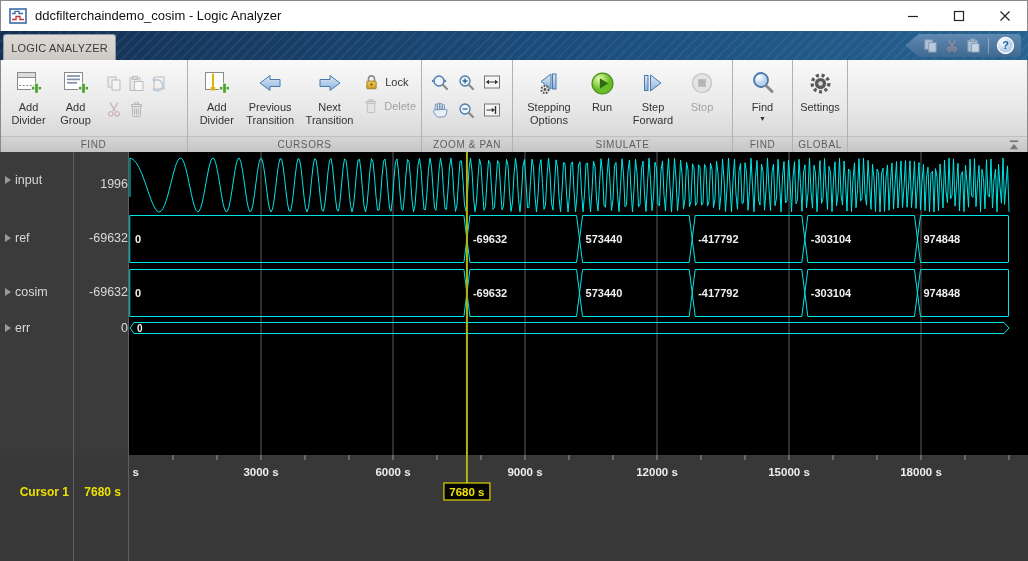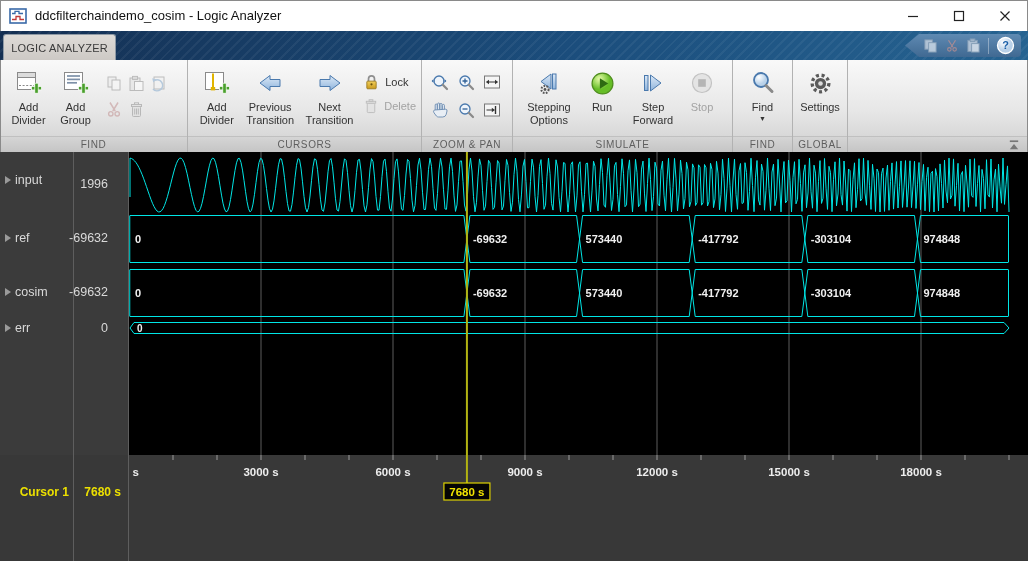--- a/index.html
+++ b/index.html
@@ -48,21 +48,21 @@
   .collapsebtn { position:absolute; right:6px; top:138px; width:16px; height:14px; display:flex; align-items:center; justify-content:center; }
 
   
   .main { display:flex; height:303px; }
   .namecol { width:74px; background:#3b3b3b; border-right:1px solid #5e5e5e; position:relative; }
   .valuecol { width:55px; background:#3b3b3b; border-right:1px solid #5e5e5e; position:relative; }
   .wavearea { flex:1; background:#000; position:relative; }
   .sigrow { position:absolute; left:0; right:0; height:20px; display:flex; align-items:center; padding-left:5px; }
   .tri { width:0; height:0; border-left:6px solid #9a9a9a; border-top:4px solid transparent; border-bottom:4px solid transparent; margin-right:4px; flex:0 0 auto; }
   .signame { font-size:12.5px; color:#d9d9d9; }
-  .sigval { position:absolute; left:0; right:12px; height:20px; display:flex; align-items:center; justify-content:flex-end; padding-right:8px; font-size:12.5px; color:#d9d9d9; }
+  .sigval { position:absolute; left:0; right:0; height:20px; display:flex; align-items:center; justify-content:flex-end; font-size:12.5px; color:#d9d9d9; }
 
   
   .bottom { display:flex; height:106px; }
   .bnamecol { width:74px; background:#383838; border-right:1px solid #5e5e5e; position:relative; }
   .bvaluecol { width:55px; background:#383838; border-right:1px solid #5e5e5e; position:relative; }
   .axisarea { flex:1; background:#383838; position:relative; }
   .cursorname { position:absolute; top:28px; left:0; right:4px; height:18px; display:flex; align-items:center; justify-content:flex-end; font-size:12px; font-weight:bold; color:#ece000; }
   .cursorval { position:absolute; top:28px; left:0; right:7px; height:18px; display:flex; align-items:center; justify-content:flex-end; font-size:12px; font-weight:bold; color:#ece000; }
   svg { display:block; }
 </style>

